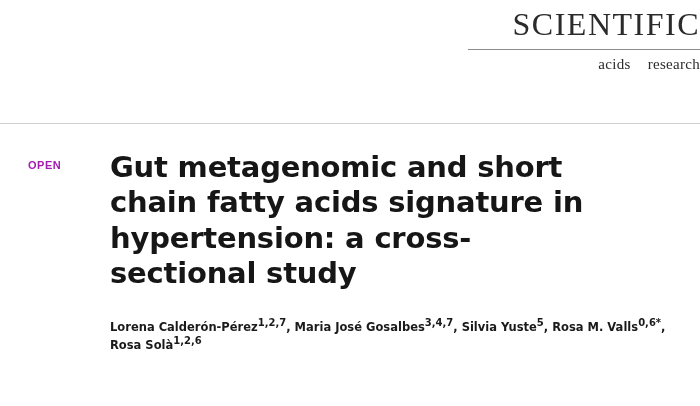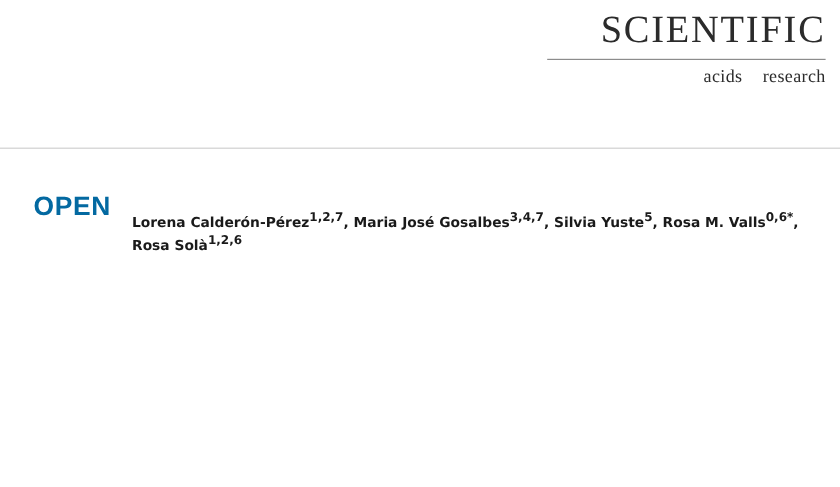--- a/index.html
+++ b/index.html
@@ -17,21 +17,21 @@
   }
 
   
   .masthead {
     position: absolute;
     top: 0;
     right: 0;
     width: 240px;
     padding-top: 8px;
     text-align: right;
-    padding-right: 12px;
+    padding-right: 0;
   }
   .masthead .word {
     font-family: "Liberation Serif", serif;
     font-weight: normal;
     letter-spacing: 1.5px;
     color: #2b2b2b;
     line-height: 1.02;
     display: block;
   }
   .masthead .scientific {
@@ -68,24 +68,24 @@
     left: 0;
     width: 700px;
     border-top: 1px solid #d0d0d0;
   }
 
   
   .open-label {
     position: absolute;
     top: 159px;
     left: 28px;
-    font-size: 22px;
+    font-size: 11px;
     font-weight: bold;
     letter-spacing: 0.5px;
-    color: #0369a1;
+    color: #a21caf;
   }
 
   
   .article {
     position: absolute;
     top: 150px;
     left: 110px;
     width: 578px;
   }
   .article-title {
@@ -147,18 +147,19 @@
   <span class="word scientific">SCIENTIFIC</span>
   <div class="rule"></div>
   <span class="natureresearch"><span class="nature">acids</span><span class="research">research</span></span>
 </div>
 
 <div class="top-divider"></div>
 
 <div class="open-label">OPEN</div>
 
 <div class="article">
+  <h1 class="article-title">Gut metagenomic and short chain fatty acids signature in hypertension: a cross-sectional study</h1>
 
   <div class="authors">
     <div>Lorena Calderón-Pérez<sup>1,2,7</sup>, Maria José Gosalbes<sup>3,4,7</sup>, Silvia Yuste<sup>5</sup>, Rosa M. Valls<sup>0,6*</sup>,</div>
     <div>Rosa Solà<sup>1,2,6</sup></div>
   </div>
 </div>
 
 </body></html>

